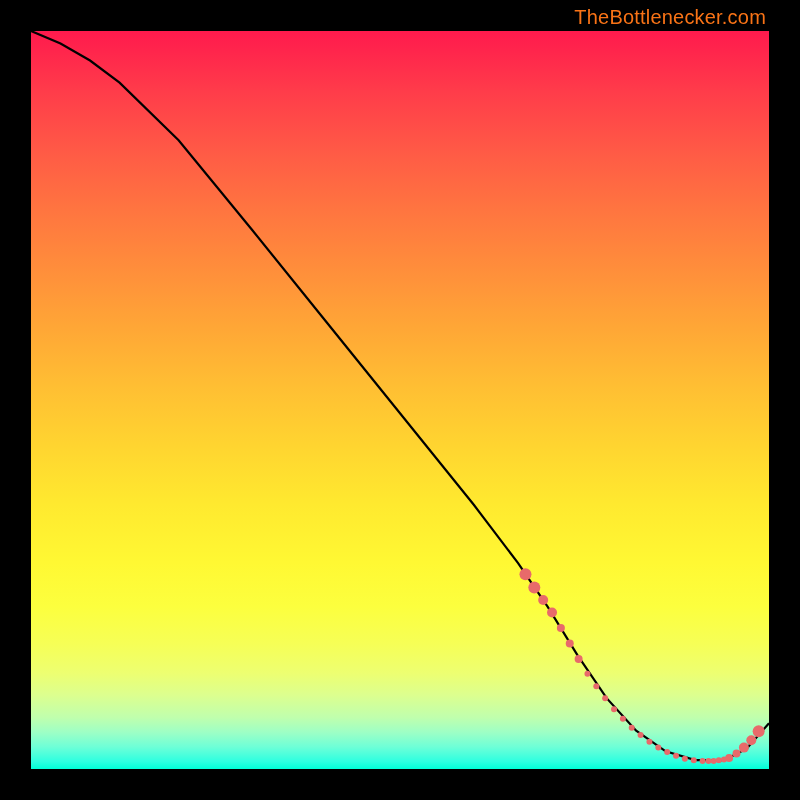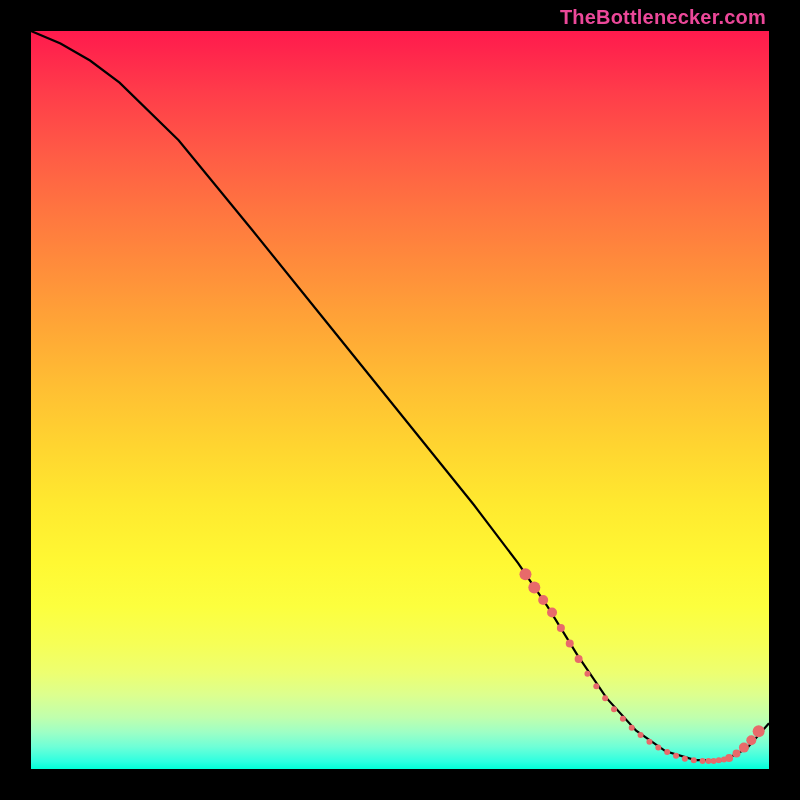--- a/index.html
+++ b/index.html
@@ -45,24 +45,23 @@
       #9effc5 95%,
       #6effd7 97%,
       #2dffe0 99%,
       #00ffd8 100%
     );
   }
   .attribution {
     position: absolute;
     top: 6px;
     right: 34px;
-    color: #ec4899;
+    color: #f97316;
     font-size: 20px;
     letter-spacing: 0.2px;
-    font-weight: bold;
   }
   svg.curve {
     position: absolute;
     left: 0;
     top: 0;
     width: 738px;
     height: 738px;
     overflow: visible;
   }
 </style>

